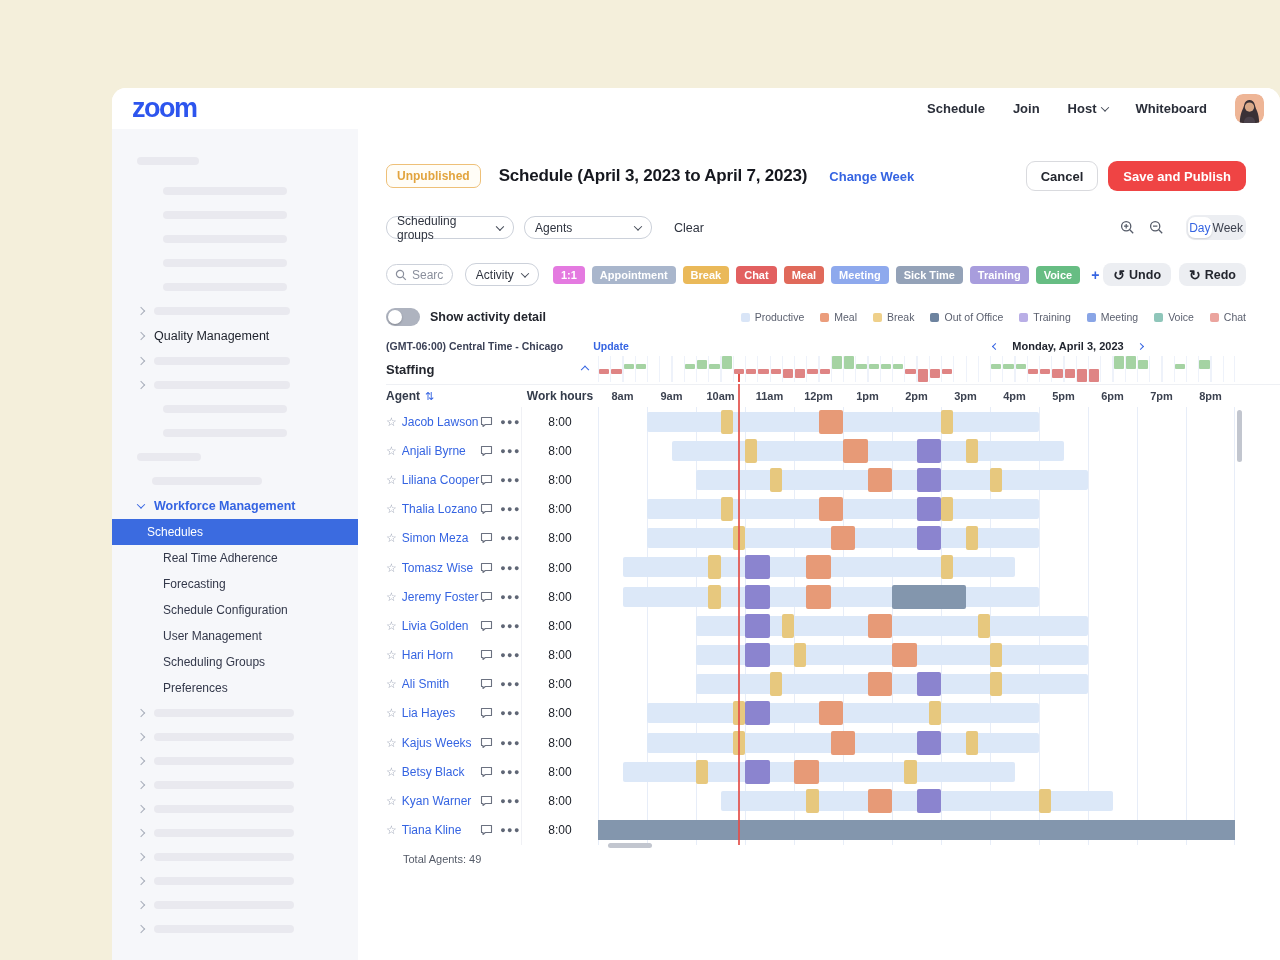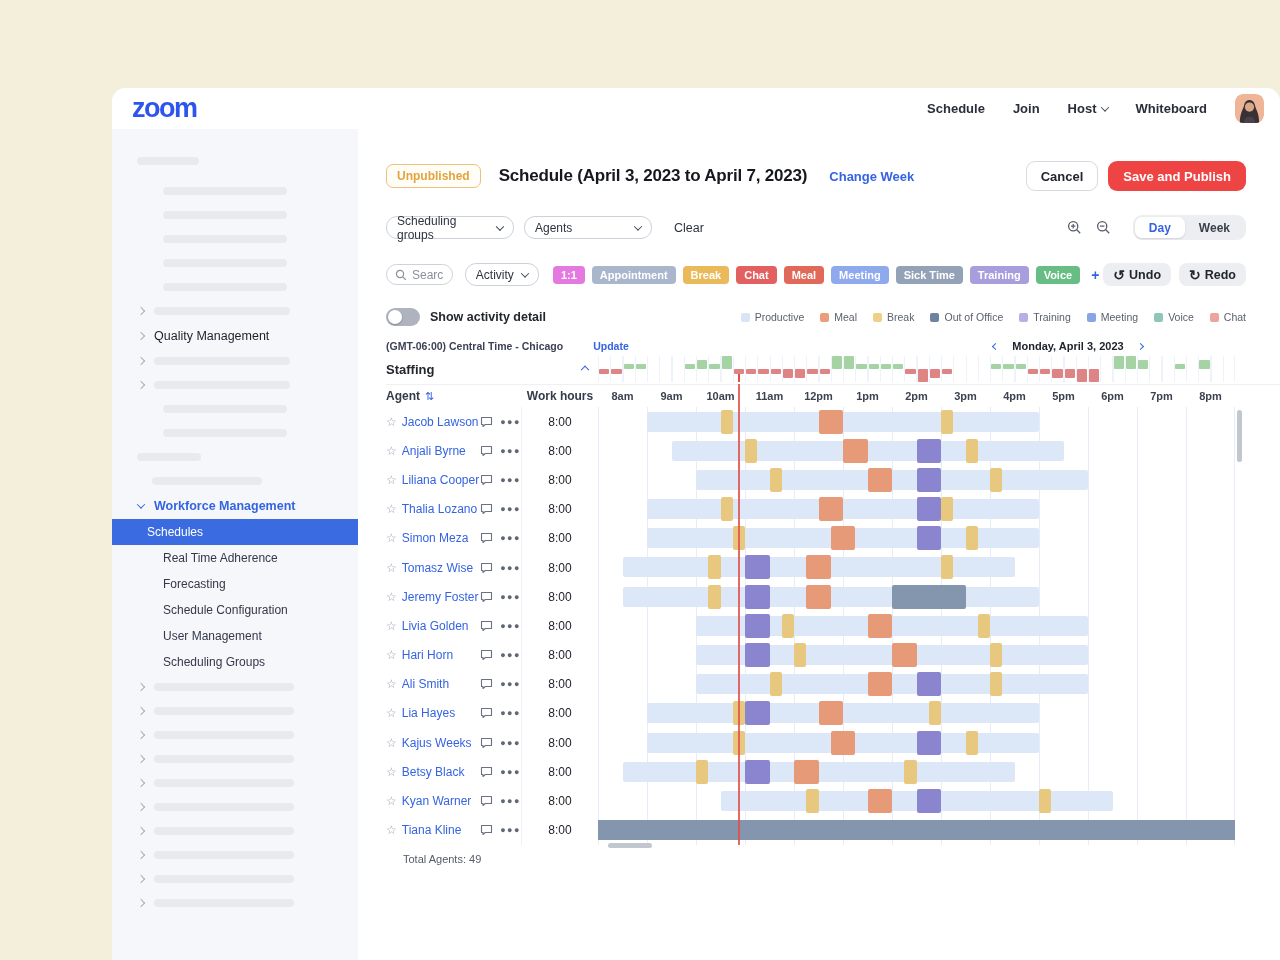--- a/index.html
+++ b/index.html
@@ -61,21 +61,21 @@
   .filter-row{ margin-top:24px; display:flex; align-items:center; padding-right:34px; }
   .select{ height:23px; border:1px solid #ccd1da; border-radius:11px; background:#fff;
            display:flex; align-items:center; font-size:12px; color:#2e333f; padding:0 10px; gap:8px; cursor:pointer;}
   .select .chev{ margin-left:auto; }
   .sel-groups{ width:128px; margin-right:10px; }
   .sel-agents{ width:128px; }
   .clear-lbl{ font-size:12.5px; color:#2e333f; margin-left:22px; cursor:pointer; }
   .zoom-tools{ margin-left:auto; display:flex; align-items:center; gap:14px; }
   .icon-btn{ cursor:pointer; display:flex; align-items:center; color:#565c69;}
   .seg-ctl{ background:#eceef2; border-radius:9px; padding:2px; display:flex; height:25px; margin-left:8px;}
-  .seg{ font-size:12px; font-weight:700; padding:0 14px; display:flex; align-items:center; border-radius:7px; color:#3a3f4c; cursor:pointer;}
+  .seg{ font-size:12px; font-weight:400; padding:0 1px; display:flex; align-items:center; border-radius:7px; color:#3a3f4c; cursor:pointer;}
   .seg.active{ background:#fff; color:#3564e2; box-shadow:0 1px 2px rgba(0,0,0,.12); }
 
   .tool-row{ margin-top:23px; display:flex; align-items:center; padding-right:34px; }
   .search{ width:128px; height:21px; border:1px solid #ccd1da; border-radius:11px; display:flex;
            align-items:center; padding:0 8px; gap:5px; background:#fff;}
   .search input{ border:none; outline:none; width:100%; font-size:12px; color:#2e333f; font-family:inherit; background:transparent;}
   .search input::placeholder{ color:#8a8f9c; }
   .sel-activity{ width:96px; margin-left:12px; }
   .chips{ display:flex; gap:7px; margin-left:14px; align-items:center;}
   .chip{ height:18px; border-radius:4px; font-size:11px; font-weight:600; color:#fff;
@@ -239,20 +239,23 @@
         </div>
         <div class="sb-row link-row" style="padding-left: 51px;">
           <span class="sb-label">Schedule Configuration</span>
         </div>
         <div class="sb-row link-row" style="padding-left: 51px;">
           <span class="sb-label">User Management</span>
         </div>
         <div class="sb-row link-row" style="padding-left: 51px;">
           <span class="sb-label">Scheduling Groups</span>
         </div>
+        <div class="sb-row link-row" style="padding-left: 51px;">
+          <span class="sb-label">Preferences</span>
+        </div>
         <div class="sb-row" style="padding-left: 26px;">
           <span class="sb-chev">
             <span class="chev right gray"></span>
           </span>
           <div class="skel" style="width: 140px;"></div>
         </div>
         <div class="sb-row" style="padding-left: 26px;">
           <span class="sb-chev">
             <span class="chev right gray"></span>
           </span>

